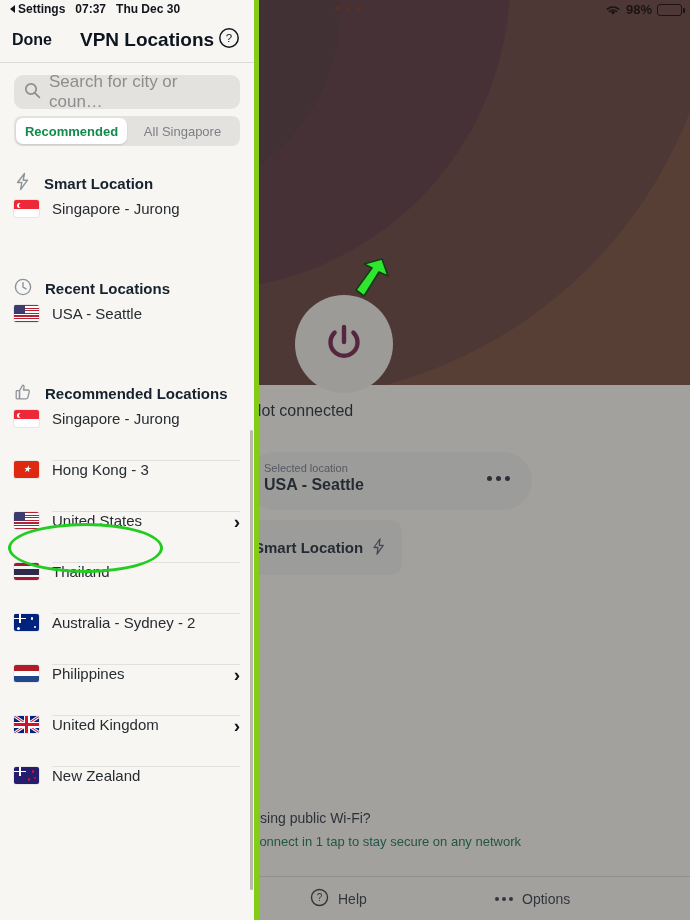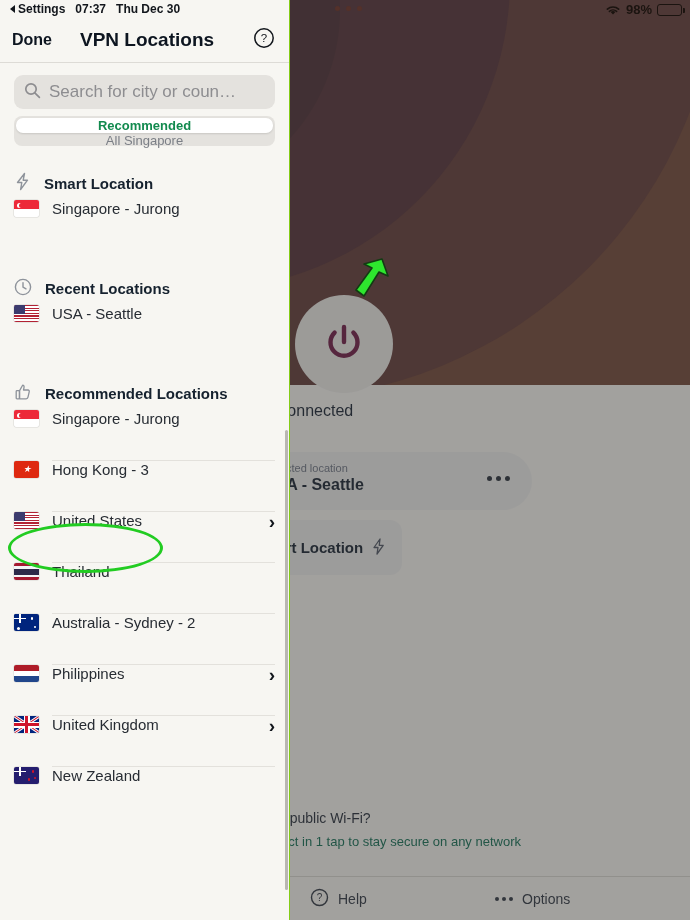--- a/index.html
+++ b/index.html
@@ -133,24 +133,24 @@
 
   
   #dim {
     position:absolute; left:0; top:0; width:690px; height:920px;
     background: rgba(60,60,60,0.46);
     z-index: 20;
   }
 
   
   #panel {
-    position:absolute; left:0; top:0; width: 290px; height: 920px;
+    position:absolute; left:0; top:0; width: 259px; height: 920px;
     background: #f7f6f2;
     z-index: 30;
-    border-right: 1px solid #84cc16;
+    border-right: 5px solid #84cc16;
     overflow:hidden;
   }
   #panel-statusbar {
     height: 18px; display:flex; align-items:center; gap:10px;
     padding: 0 10px; font-size: 12px; color:#12161c; font-weight:600;
   }
   #back-chip { display:flex; align-items:center; gap:3px; }
   #back-chip .tri {
     width:0;height:0;border-top:4px solid transparent;border-bottom:4px solid transparent;
     border-right:5px solid #12161c;
@@ -168,21 +168,21 @@
 
   #searchwrap { padding: 12px 14px 0 14px; }
   #searchbar {
     height: 34px; border-radius: 9px; background:#e4e2de;
     display:flex; align-items:center; gap:8px; padding: 0 10px;
   }
   #search-input-text { font-size: 17px; color:#8d8d90; }
 
   #segment {
     margin: 7px 14px 0 14px; height: 30px; border-radius: 8px;
-    background: #e4e2de; padding: 2px; display:flex;flex-direction:column;
+    background: #e4e2de; padding: 2px; display:flex;
   }
   .seg {
     flex:1; display:flex; align-items:center; justify-content:center;
     font-size: 13px; border-radius: 7px; color:#7b7f86;
   }
   .seg.active { background:#fff; color:#128a4e; font-weight:600; box-shadow: 0 1px 2px rgba(0,0,0,.12); }
 
   #list { padding: 0 0 10px 0; }
   .sec-head {
     display:flex; align-items:center; gap:13px;

